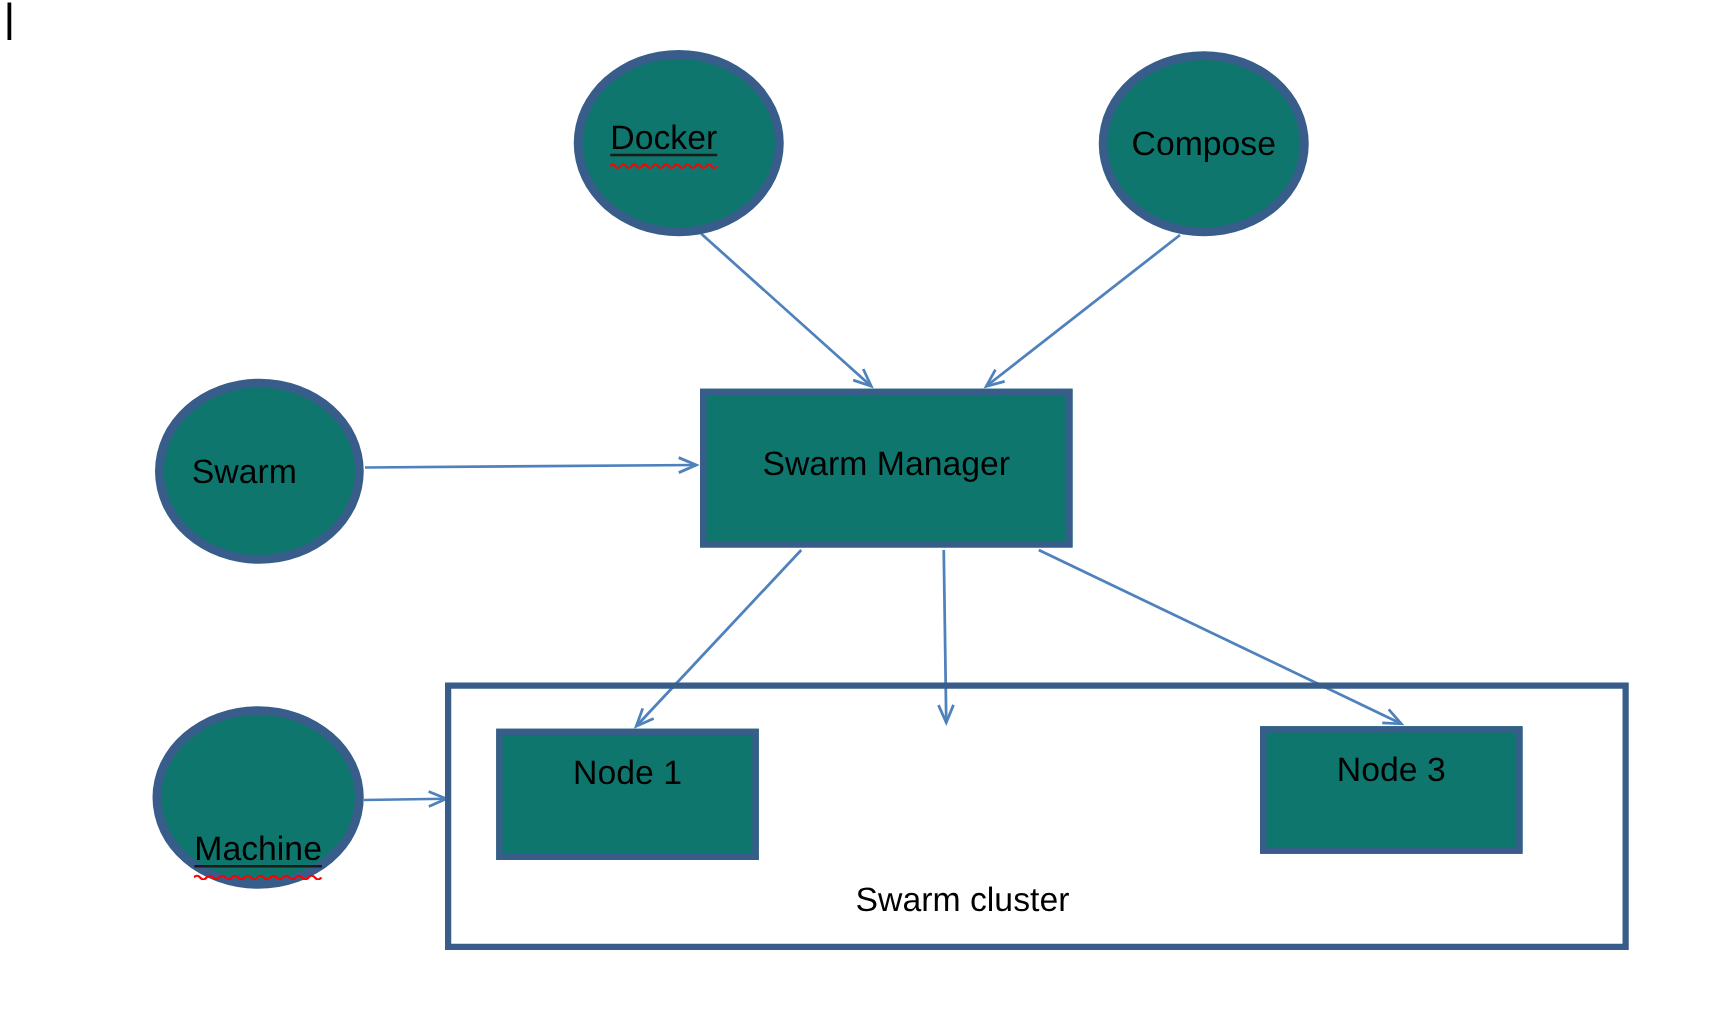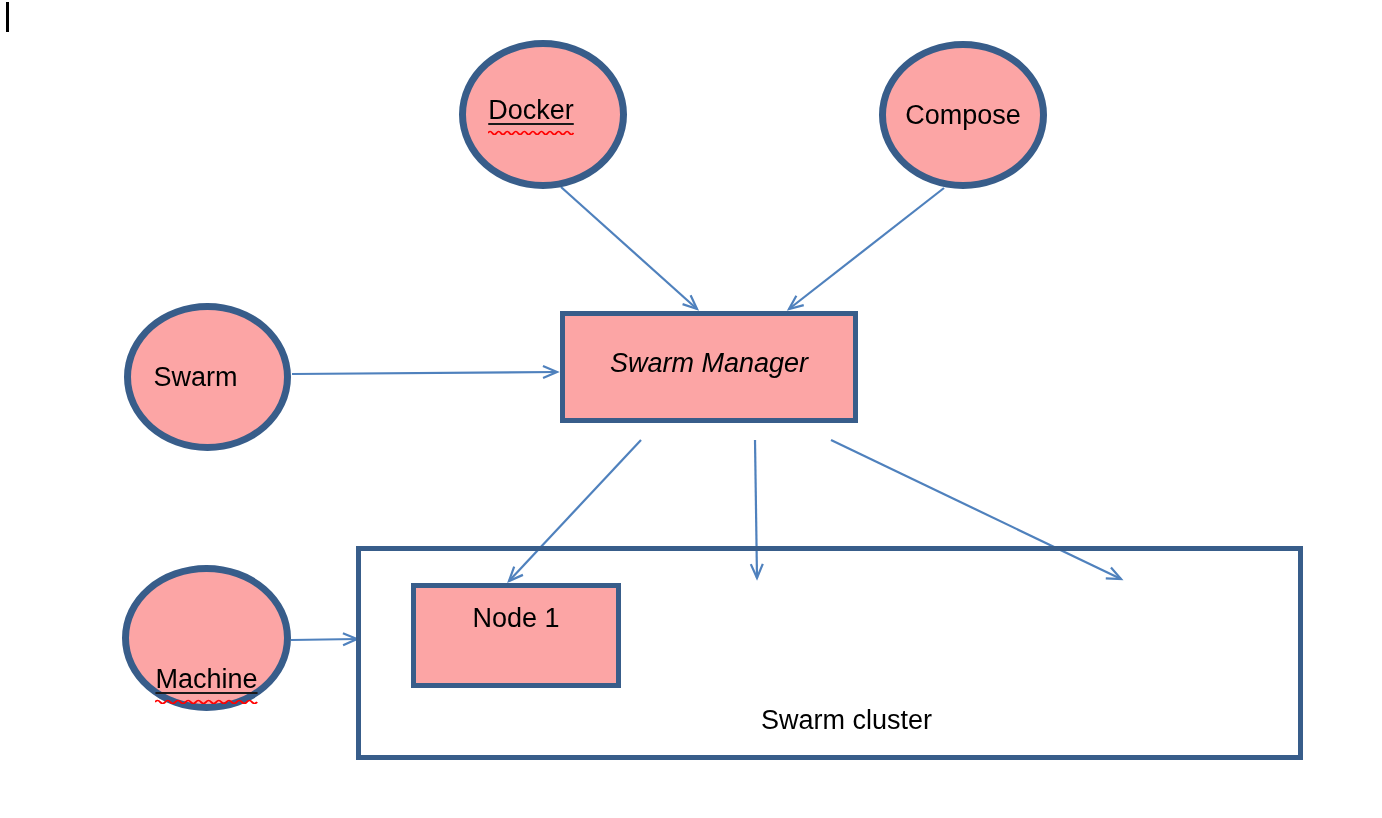--- a/index.html
+++ b/index.html
@@ -15,21 +15,21 @@
     background: #ffffff;
     overflow: hidden;
     color: #000000;
   }
   .shape {
     position: absolute;
     box-sizing: border-box;
     display: flex;
     align-items: center;
     justify-content: center;
-    background: #fca5a5;
+    background: #0f766e;
   }
   .ellipse {
     border: 7px solid var(--shape_border, #385D8A);
     border-radius: 50%;
   }
   .rect {
     border: 5px solid var(--shape_border, #385D8A);
   }
   .cluster {
     border: 5px solid var(--shape_border, #385D8A);
@@ -63,24 +63,24 @@
     stroke: var(--spellcheck, #FF0000);
     stroke-width: 1.6;
     fill: none;
   }
   .shift-left { padding-right: 24px; }
   .sm-box .label { margin-bottom: 8px; }
   .node-box { align-items: flex-start; }
   .node-box .label { margin-top: 14px; }
   .cluster-label {
     position: absolute;
-    left: 672px;
+    left: 640px;
     top: 704px;
     width: 260px;
-    text-align: right;
+    text-align: center;
   }
   .arrow-layer {
     position: absolute;
     left: 0; top: 0;
     width: 1382px;
     height: 818px;
   }
   .arrow-line {
     stroke: var(--arrow, #4F81BD);
     stroke-width: 2.2;
@@ -136,27 +136,30 @@
 
   <div class="shape ellipse" style="left:122px; top:565px; width:169px; height:146px;align-items:flex-end;">
     <span class="label-wrap">
       <span class="label underlined">Machine</span>
       <svg class="squiggle" viewBox="0 0 80 5" preserveAspectRatio="none">
         <path d="M0,3 Q2,0 4,3 T8,3 T12,3 T16,3 T20,3 T24,3 T28,3 T32,3 T36,3 T40,3 T44,3 T48,3 T52,3 T56,3 T60,3 T64,3 T68,3 T72,3 T76,3 T80,3"></path>
       </svg>
     </span>
   </div>
 
-  <div class="shape rect sm-box" style="left:560px; top:311px; width:298px; height:112px;font-style:italic;">
+  <div class="shape rect sm-box" style="left:560px; top:311px; width:298px; height:127px;">
     <span class="label">Swarm Manager</span>
   </div>
 
   <div class="shape cluster" style="left:356px; top:546px; width:947px; height:214px;"></div>
 
-  <div class="shape rect node-box" style="left:411px; top:583px; width:210px; height:105px;">
+  <div class="shape rect node-box" style="left:397px; top:583px; width:210px; height:105px;">
     <span class="label">Node 1</span>
   </div>
 
 
+  <div class="shape rect node-box" style="left:1008px; top:581px; width:210px; height:102px;">
+    <span class="label">Node 3</span>
+  </div>
 
   <div class="label cluster-label">Swarm cluster</div>
 
 </div>
 
 </body></html>

